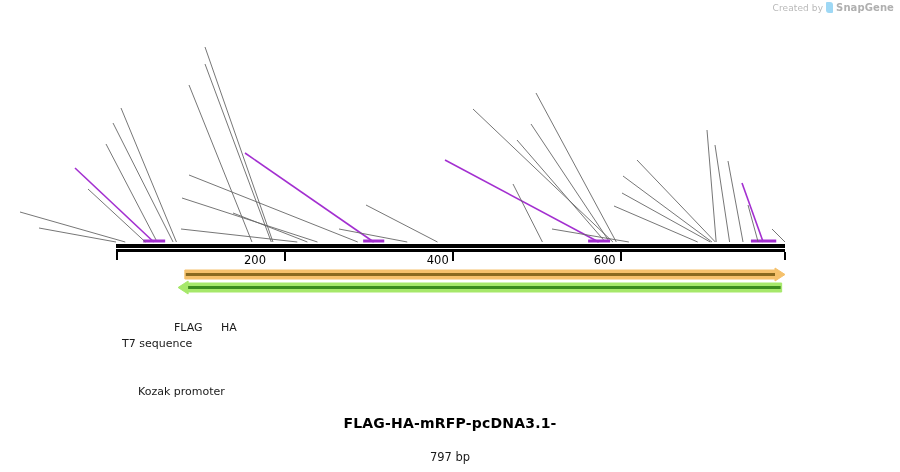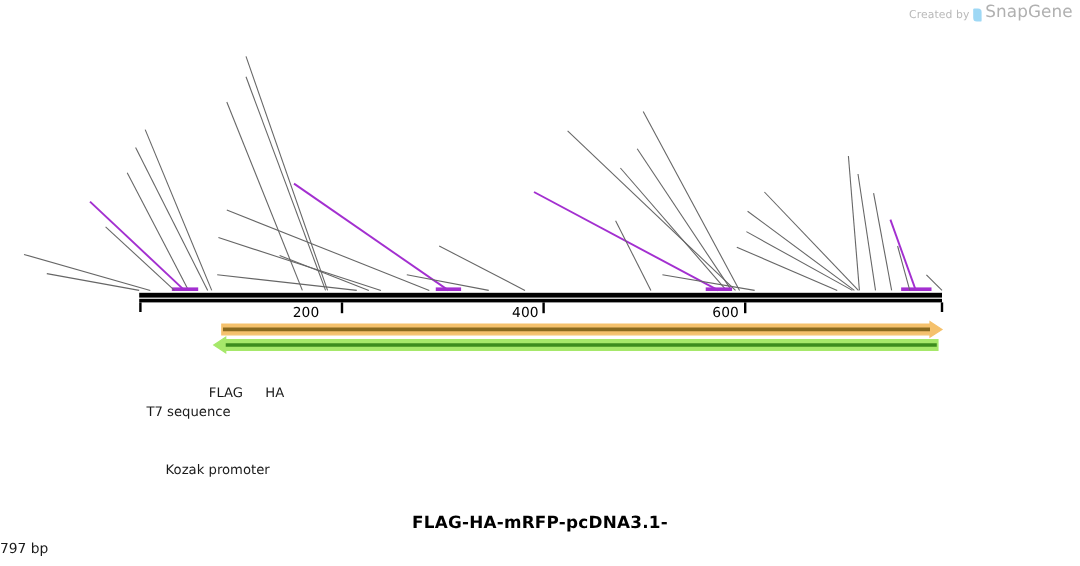--- a/index.html
+++ b/index.html
@@ -7,24 +7,24 @@
     width:900px;height:472px;position:relative;overflow:hidden;
     font-family:"DejaVu Sans","Liberation Sans",sans-serif;
     color:#000;
   }
   #map{position:absolute;left:0;top:0;width:900px;height:472px;}
 
   
   .credit{
     position:absolute;right:6px;top:2px;
     font-size:9px;color:#b9b9b9;
-    display:flex;align-items:flex-end;gap:3px;
+    display:flex;align-items:center;gap:3px;
     letter-spacing:.1px;
   }
-  .credit .brand{color:#b0b0b0;font-weight:400;font-size:14px;}
+  .credit .brand{color:#b0b0b0;font-weight:700;font-size:10px;}
   .credit .logo{
     width:7px;height:11px;background:#9ed8f5;
     border-radius:1px 3px 1px 3px;display:inline-block;
   }
 
   
   .lbl{
     position:absolute;white-space:nowrap;font-size:11.5px;
     line-height:11.5px;
   }
@@ -47,21 +47,21 @@
   .arrowlbl{
     position:absolute;font-size:11px;color:#1a1a1a;white-space:nowrap;
   }
 
   
   .title{
     position:absolute;width:100%;text-align:center;
     font-weight:700;font-size:14px;color:#000;letter-spacing:.2px;
   }
   .subtitle{
-    position:absolute;width:100%;
+    position:absolute;width:100%;text-align:center;
     font-size:11.5px;color:#1a1a1a;
   }
 </style>
 </head>
 <body>
 
 <div id="map">
 
   
   <div class="credit">
@@ -181,15 +181,15 @@
   
   
   <div id="featlabels">
       <div class="arrowlbl" style="left: 122px; top: 337px;">T7 sequence</div>
       <div class="arrowlbl" style="left: 174px; top: 321px;">FLAG</div>
       <div class="arrowlbl" style="left: 221px; top: 321px;">HA</div>
       <div class="arrowlbl" style="left: 138px; top: 385px;">Kozak promoter</div>
     </div>
 
   
-  <div class="title" style="top:428px;">FLAG-HA-mRFP-pcDNA3.1-</div>
+  <div class="title" style="top:415px;">FLAG-HA-mRFP-pcDNA3.1-</div>
   <div class="subtitle" style="top:450px;">797 bp</div>
 </div>
 
 </body></html>

